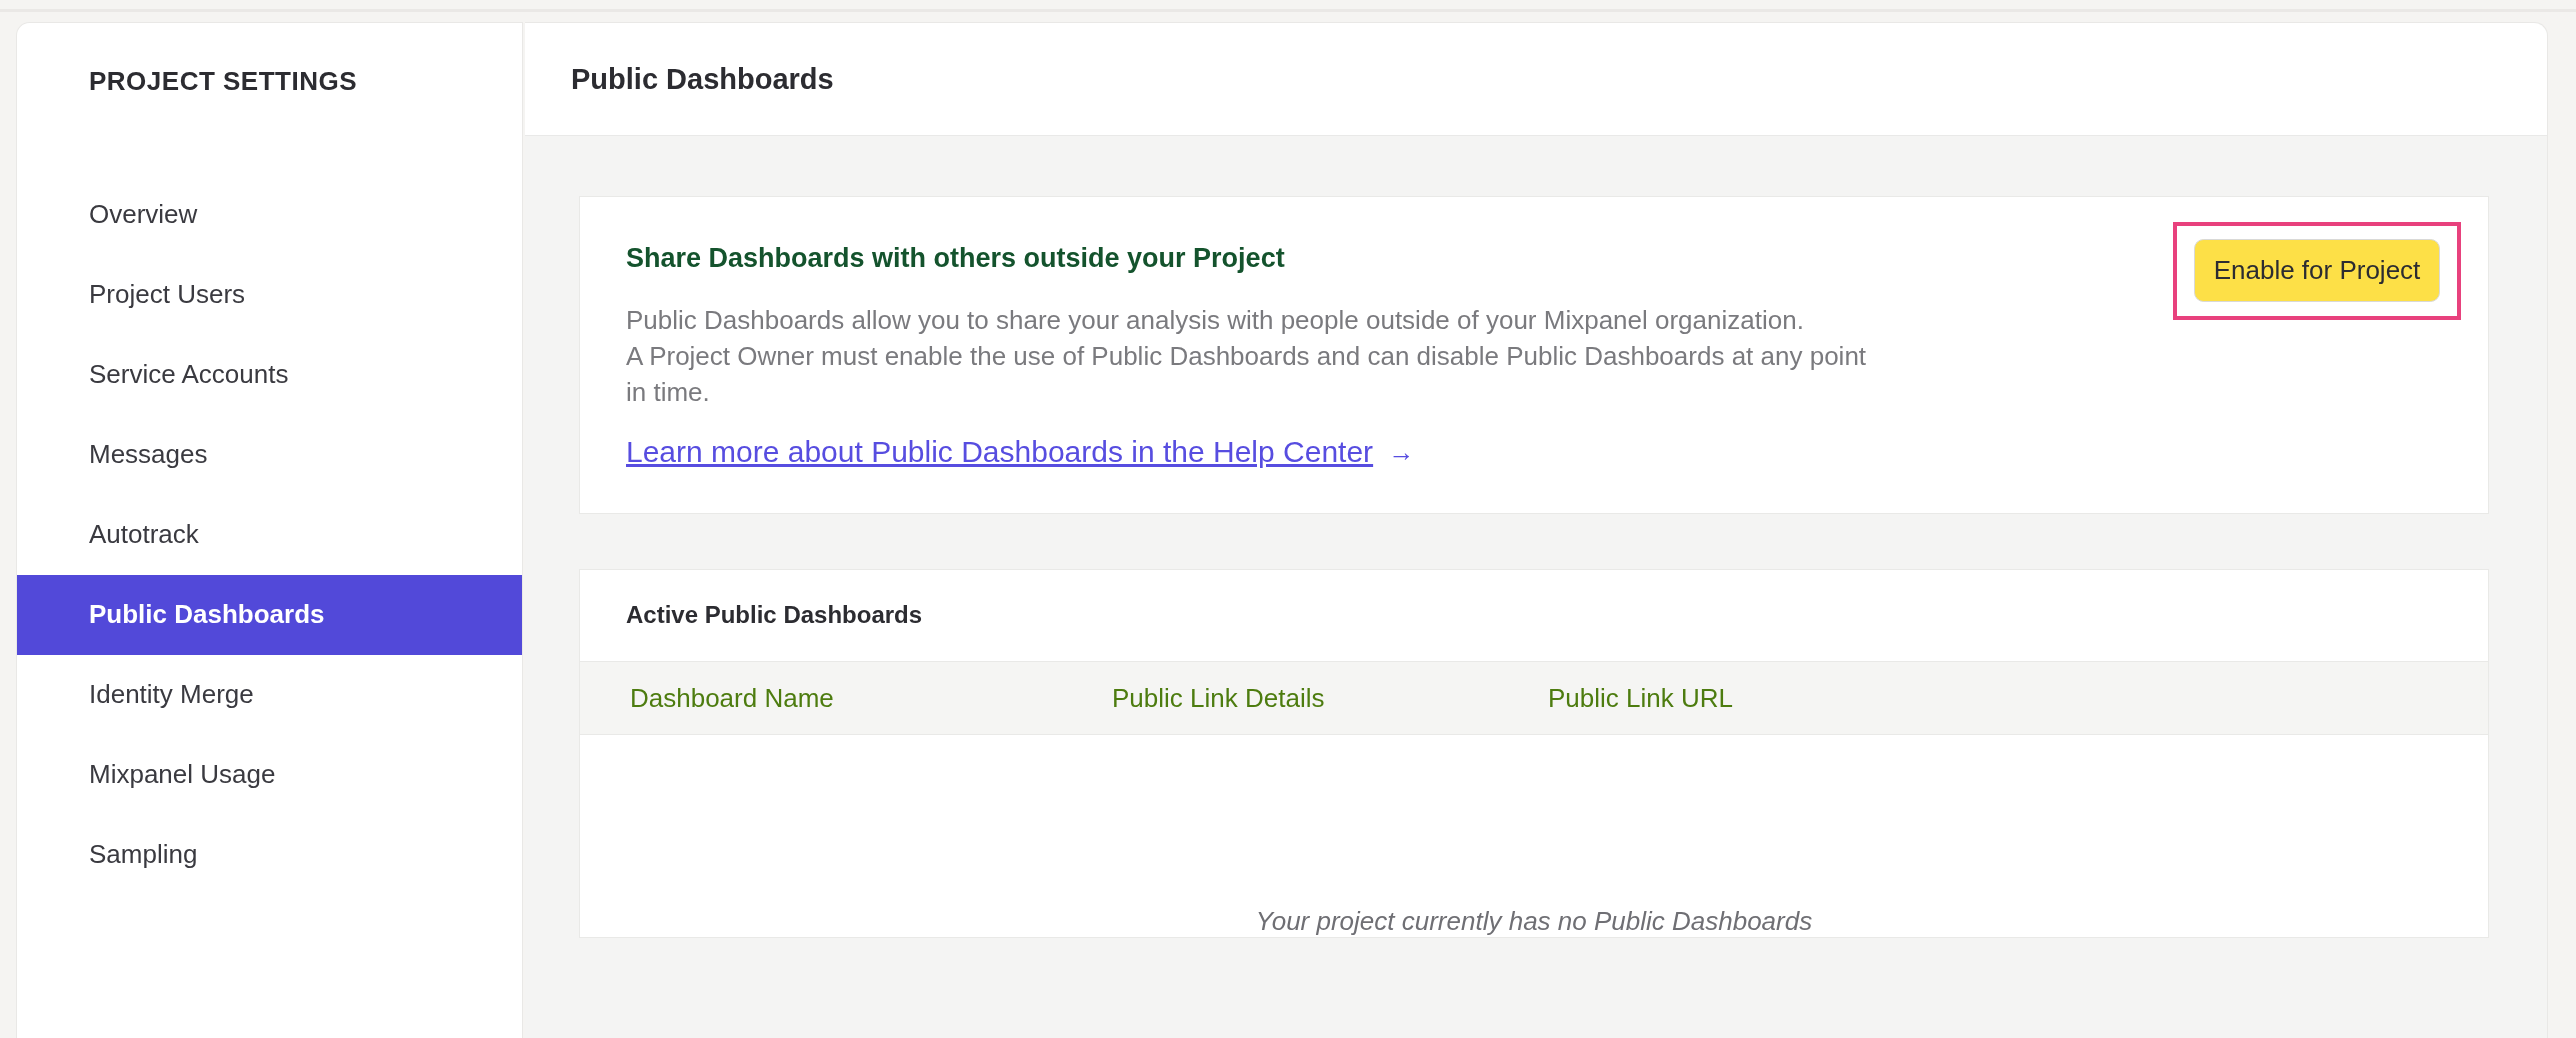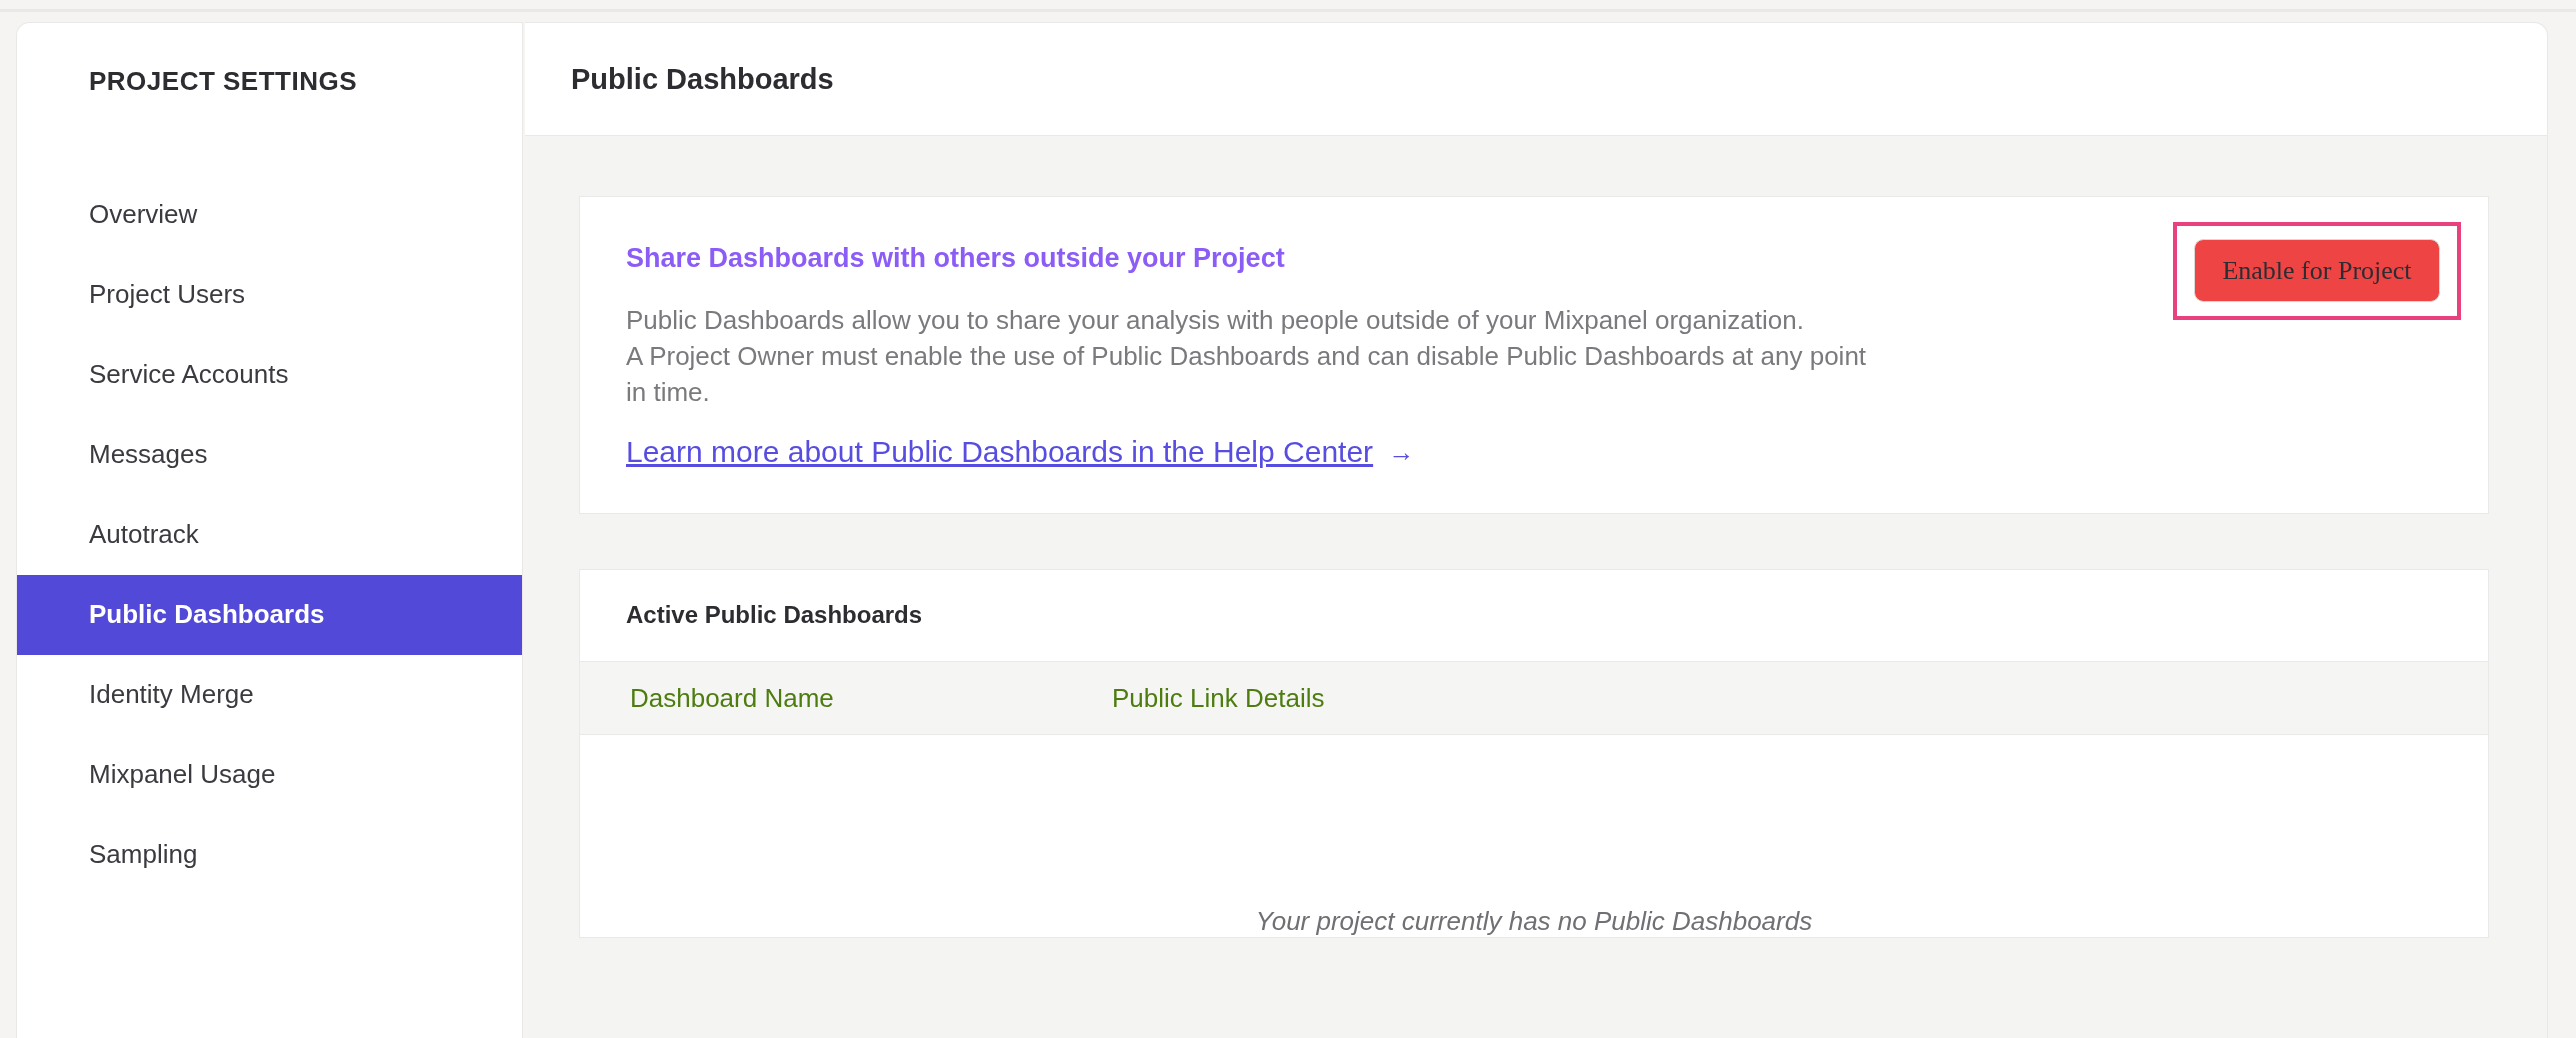--- a/index.html
+++ b/index.html
@@ -62,39 +62,39 @@
   }
   
   .card{
     background:#ffffff;border:1px solid #e9e9e7;
   }
   .share-card{
     position:relative;
     padding:44px 363px 44px 46px;
   }
   .share-heading{
-    font-size:27px;font-weight:bold;color:#8b5cf6;line-height:34px;
+    font-size:27px;font-weight:bold;color:#14532d;line-height:34px;
   }
   .share-body{margin-top:27px;font-size:26px;color:#7a7a7e;line-height:36px;}
   .share-link-row{margin-top:25px;display:flex;align-items:center;}
   .share-link{
     font-size:30px;color:var(--link-purple);text-decoration:underline;cursor:pointer;
   }
   .arrow-icon{
     font-size:26px;color:var(--link-purple);margin-left:15.3px;text-decoration:none;
   }
   .highlight-box{
     position:absolute;top:25px;right:27px;
     border:4.8px solid var(--highlight-pink);
     padding:13.4px 17px;background:transparent;
   }
   .enable-btn{
-    width:246px;height:63px;background:#ef4444;
+    width:246px;height:63px;background:#fde047;
     border:1px solid #d9d9d7;border-radius:9.5px;
-    font-family:Liberation Serif, serif;
+    font-family:Liberation Sans, sans-serif;
     font-size:26px;color:#2c2c31;
     display:flex;align-items:center;justify-content:center;
     cursor:pointer;
   }
   
   .active-card{margin-top:55px;}
   .active-heading-row{
     height:91px;padding:30.5px 0 0 46px;
   }
   .active-heading{font-size:24px;font-weight:bold;color:#2c2c31;}
@@ -157,20 +157,21 @@
       </div>
     </section>
 
     <section class="card active-card">
       <div class="active-heading-row">
         <div class="active-heading">Active Public Dashboards</div>
       </div>
       <div class="table-header-row">
         <div class="col-name">Dashboard Name</div>
         <div class="col-details">Public Link Details</div>
+        <div class="col-url">Public Link URL</div>
       </div>
       <div class="empty-row">
         <span class="empty-text">Your project currently has no Public Dashboards</span>
       </div>
     </section>
 
   </div>
 </main>
 
 

